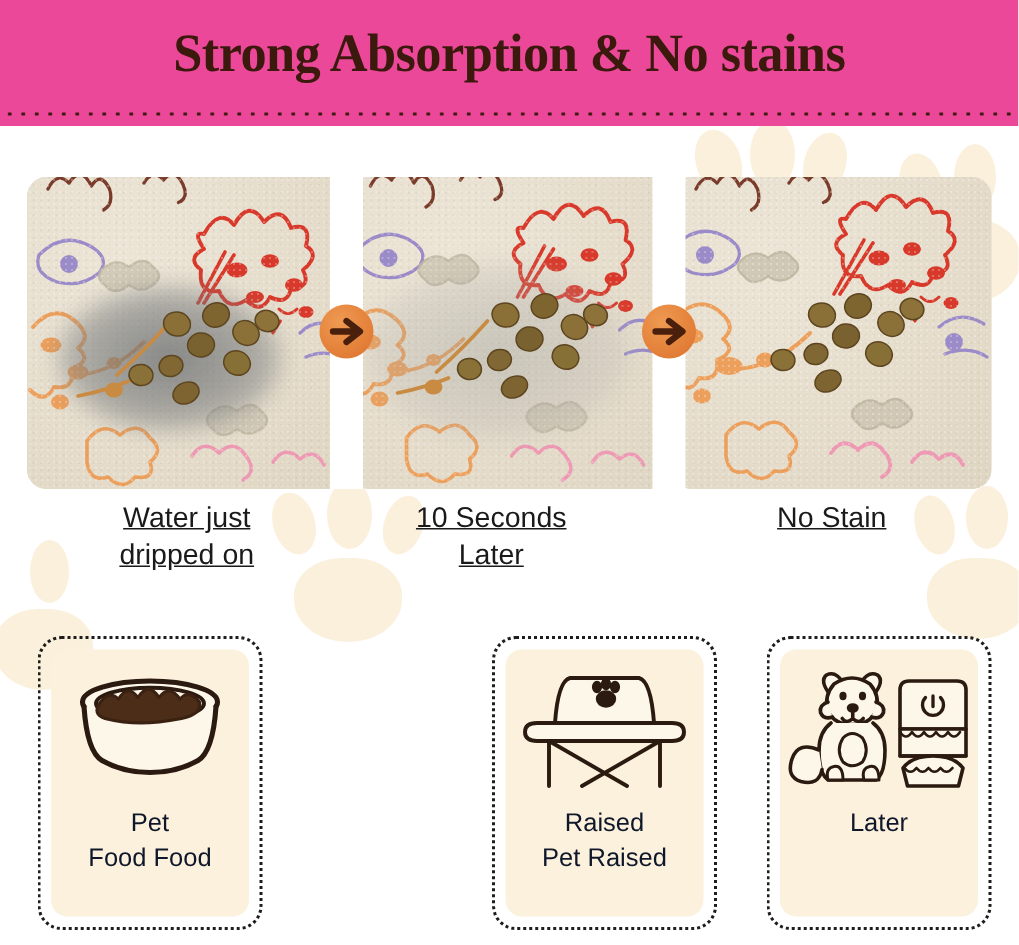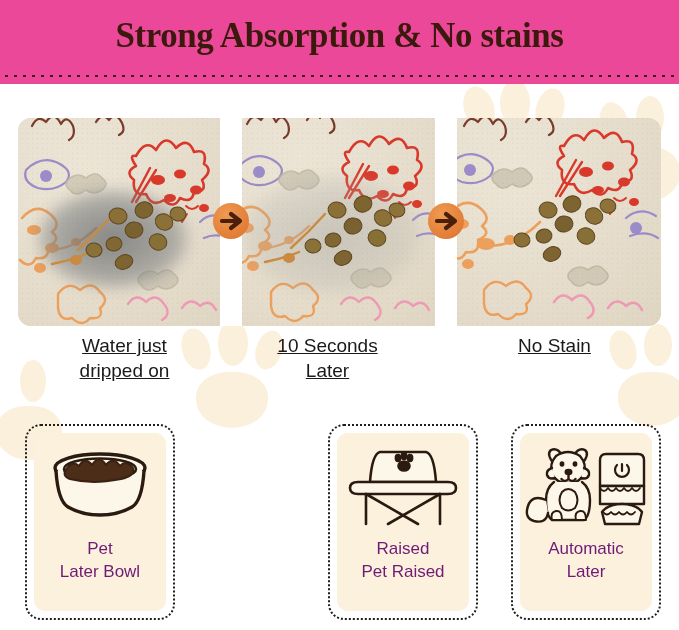--- a/index.html
+++ b/index.html
@@ -103,21 +103,21 @@
   .card.k4{left:511px;}
   .card-inner{
     position:relative;width:100%;height:100%;
     background:#fbf1dd;border-radius:11px;
     display:flex;flex-direction:column;align-items:center;
   }
   .card-icon{
     height:104px;width:100%;display:flex;align-items:center;justify-content:center;
   }
   .card-label{
-    text-align:center;font-size:17px;line-height:23px;color:#701a75;
+    text-align:center;font-size:17px;line-height:23px;color:#0f172a;
     padding:0 4px;
   }
 </style>
 </head>
 <body>
 
 <div class="page">
 
   <div class="bg-watermarks">
     <div class="paw" style="left:456px;top:86px;width:120px;height:120px;">
@@ -361,21 +361,21 @@
             <g fill="none" stroke="#2b1a10" stroke-width="3.4" stroke-linejoin="round" stroke-linecap="round">
               <ellipse cx="59" cy="26" rx="45" ry="14" fill="#fdf7ea"></ellipse>
               <path d="M15 29 q2 30 12 36 q14 8 32 8 q18 0 32 -8 q10 -6 12 -36" fill="#fdf7ea"></path>
               <ellipse cx="59" cy="27" rx="36" ry="10.5" fill="#fdf7ea" stroke-width="2.6"></ellipse>
               <path d="M26 26 q6 -8 12 -2 q6 -10 13 -1 q7 -11 14 0 q7 -9 14 1 q6 -7 13 2 q2 8 -12 11 q-16 3 -27 3 q-12 0 -24 -3 q-9 -3 -3 -11z" fill="#4b2d18" stroke="#3a2112" stroke-width="2"></path>
             </g>
           </svg>
         </div>
         <div class="card-label">
           <div>Pet</div>
-          <div>Later Bowl</div>
+          <div>Food Food</div>
         </div>
       </div>
     </div>
 
 
     <div class="card k3">
       <div class="card-inner">
         <div class="card-icon">
           <svg width="118" height="86" viewBox="0 0 118 86">
             <g fill="none" stroke="#2b1a10" stroke-width="2.6" stroke-linejoin="round" stroke-linecap="round">
@@ -425,20 +425,19 @@
               <path d="M76 46 q4 6 8 0 q4 6 8 0 q4 6 8 0 q4 6 8 0 q4 6 8 0" stroke-width="1.8"></path>
               <path d="M76 62 h44" stroke-width="2.2"></path>
               <path d="M78 70 q6 -8 20 -8 q14 0 20 8 l-3 12 h-34z" fill="#fdf7ea"></path>
               <path d="M79 70 q4 5 8 0 q4 5 8 0 q4 5 8 0 q4 5 8 0" stroke-width="1.8"></path>
               <path d="M98 22 v7" stroke-width="2.2"></path>
               <path d="M93 23 a7 7 0 1 0 10 0" stroke-width="2.2"></path>
             </g>
           </svg>
         </div>
         <div class="card-label">
-          <div>Automatic</div>
           <div>Later</div>
         </div>
       </div>
     </div>
 
   </div>
 </div>
 
 </body></html>

